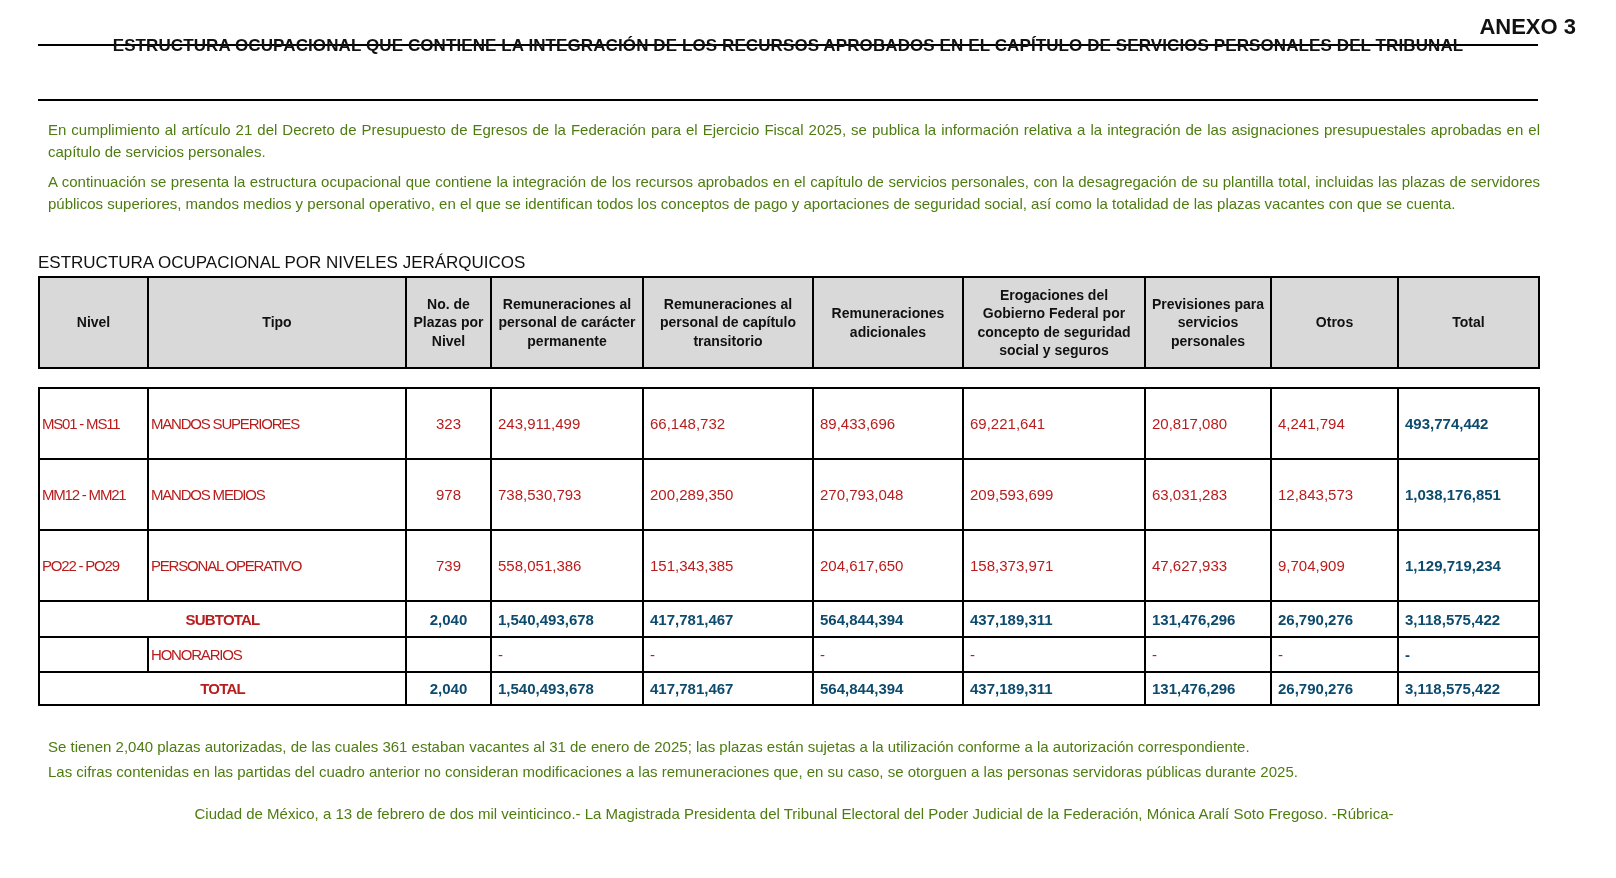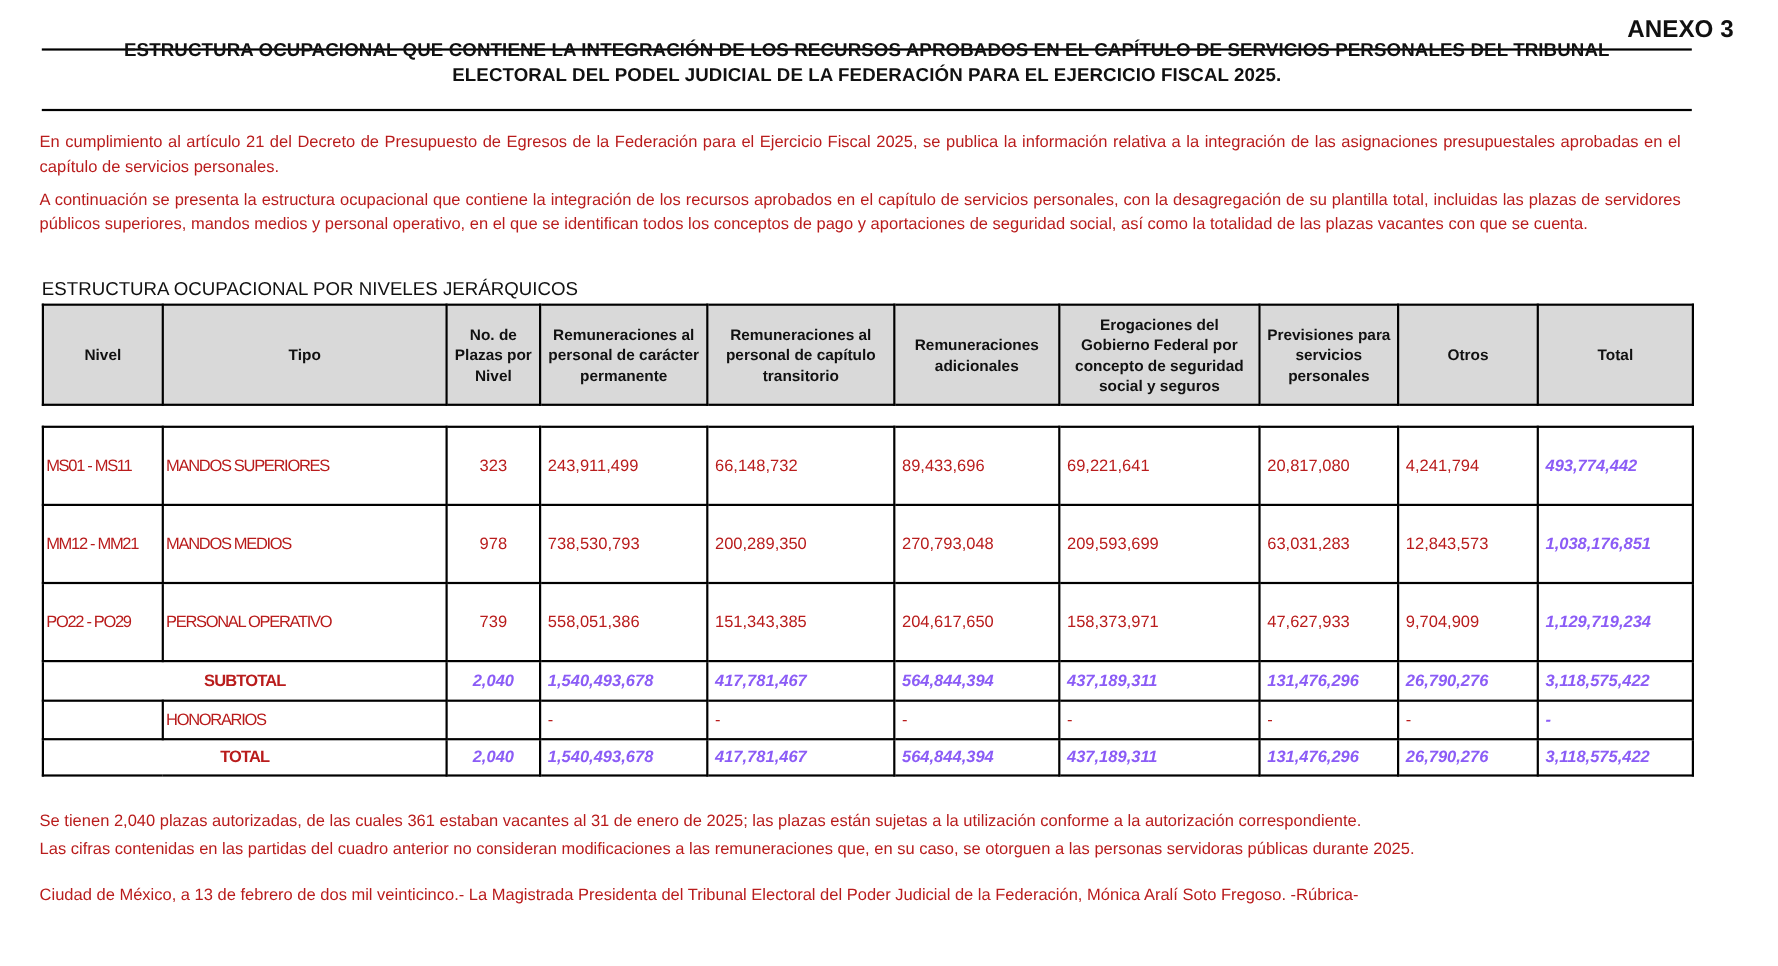--- a/index.html
+++ b/index.html
@@ -3,48 +3,47 @@
 <meta charset="utf-8">
 <style>
   html, body { margin: 0; padding: 0; background: #ffffff; }
   body { width: 1616px; height: 878px; position: relative; overflow: hidden;
          font-family: "Liberation Sans", sans-serif; color: #111; }
   .abs { position: absolute; }
   .annex { left: 0; width: 1576px; top: 14px; text-align: right; font-weight: bold; font-size: 22px; }
   .rule { left: 38px; width: 1500px; height: 2px; background: #000; }
   .doc-title { left: 38px; width: 1500px; top: 34px; text-align: center; font-weight: bold;
                font-size: 17px; line-height: 23px; letter-spacing: 0.1px; }
-  .para { left: 36px; width: 1492px; font-size: 15px; line-height: 21.5px; text-align: justify; color: #b91c1c; }
+  .para { left: 48px; width: 1492px; font-size: 15px; line-height: 21.5px; text-align: justify; color: #4d7c0f; }
   .table-title { left: 38px; width: 1500px; top: 253px; text-align: left; font-weight: normal; font-size: 17px; }
 
   table.grid { position: absolute; border-collapse: collapse; table-layout: fixed; }
   table.grid td, table.grid th { border: 2px solid #000; padding: 0 6px; overflow: hidden; white-space: nowrap; }
   table.head { left: 38px; top: 276px; width: 1500px; }
   table.head th { background: #d9d9d9; font-size: 14px; line-height: 18.5px; font-weight: bold;
                   text-align: center; white-space: normal; height: 89px; padding: 0 3px; }
   table.body { left: 38px; top: 387px; width: 1500px; }
   table.body td { font-size: 15px; color: #b91c1c; }
   table.body td.num { }
   table.body td.ctr { text-align: center; }
-  table.body td.bold { font-weight: bold; color: #8b5cf6; font-style: italic; }
+  table.body td.bold { font-weight: bold; color: #0c4a6e; }
   table.body td.cond { letter-spacing: -1.2px; padding-left: 2px; }
   tr.main td { height: 69px; }
   tr.sub td { height: 34px; border-radius: 14px; }
   tr.hon td { height: 33px; }
   tr.tot td { height: 31px; }
   td.lbl { text-align: center; font-weight: bold; letter-spacing: -0.8px; }
 </style>
 </head>
 <body>
 
 <div class="abs annex">ANEXO 3</div>
 <div class="abs rule" style="top:44px;"></div>
 <div class="abs doc-title">
   <div>ESTRUCTURA OCUPACIONAL QUE CONTIENE LA INTEGRACIÓN DE LOS RECURSOS APROBADOS EN EL CAPÍTULO DE SERVICIOS PERSONALES DEL TRIBUNAL</div>
-  <div>ELECTORAL DEL PODEL JUDICIAL DE LA FEDERACIÓN PARA EL EJERCICIO FISCAL 2025.</div>
 </div>
 <div class="abs rule" style="top:99px;"></div>
 
 <div class="abs para" style="top:119px;">En cumplimiento al artículo 21 del Decreto de Presupuesto de Egresos de la Federación para el Ejercicio Fiscal 2025, se publica la información relativa a la integración de las asignaciones presupuestales aprobadas en el capítulo de servicios personales.</div>
 <div class="abs para" style="top:171px;">A continuación se presenta la estructura ocupacional que contiene la integración de los recursos aprobados en el capítulo de servicios personales, con la desagregación de su plantilla total, incluidas las plazas de servidores públicos superiores, mandos medios y personal operativo, en el que se identifican todos los conceptos de pago y aportaciones de seguridad social, así como la totalidad de las plazas vacantes con que se cuenta.</div>
 
 <div class="abs table-title">ESTRUCTURA OCUPACIONAL POR NIVELES JERÁRQUICOS</div>
 
 <table class="grid head">
   <colgroup>
@@ -163,13 +162,13 @@
     <td class="num bold">437,189,311</td>
     <td class="num bold">131,476,296</td>
     <td class="num bold">26,790,276</td>
     <td class="num bold">3,118,575,422</td>
   </tr>
 </tbody>
   </table>
 
 <div class="abs para" style="top:736px; text-align:left;">Se tienen 2,040 plazas autorizadas, de las cuales 361 estaban vacantes al 31 de enero de 2025; las plazas están sujetas a la utilización conforme a la autorización correspondiente.</div>
 <div class="abs para" style="top:761px; text-align:left;">Las cifras contenidas en las partidas del cuadro anterior no consideran modificaciones a las remuneraciones que, en su caso, se otorguen a las personas servidoras públicas durante 2025.</div>
-<div class="abs para" style="top:803px; text-align:left;">Ciudad de México, a 13 de febrero de dos mil veinticinco.- La Magistrada Presidenta del Tribunal Electoral del Poder Judicial de la Federación, Mónica Aralí Soto Fregoso. -Rúbrica-</div>
+<div class="abs para" style="top:803px; text-align:center;">Ciudad de México, a 13 de febrero de dos mil veinticinco.- La Magistrada Presidenta del Tribunal Electoral del Poder Judicial de la Federación, Mónica Aralí Soto Fregoso. -Rúbrica-</div>
 
 </body></html>

